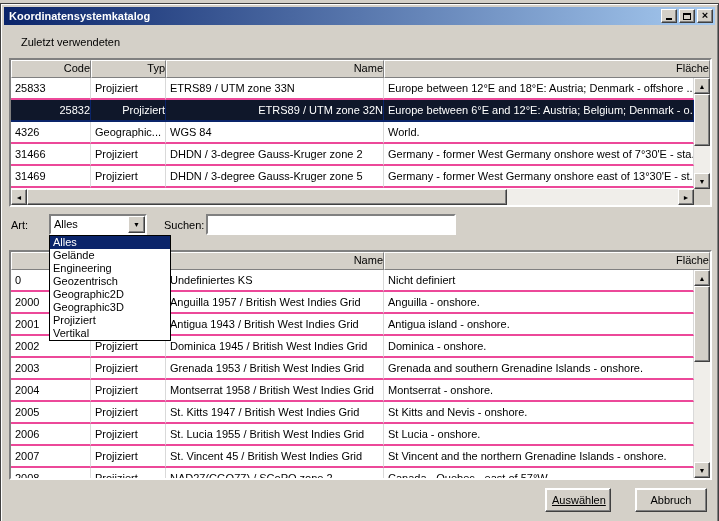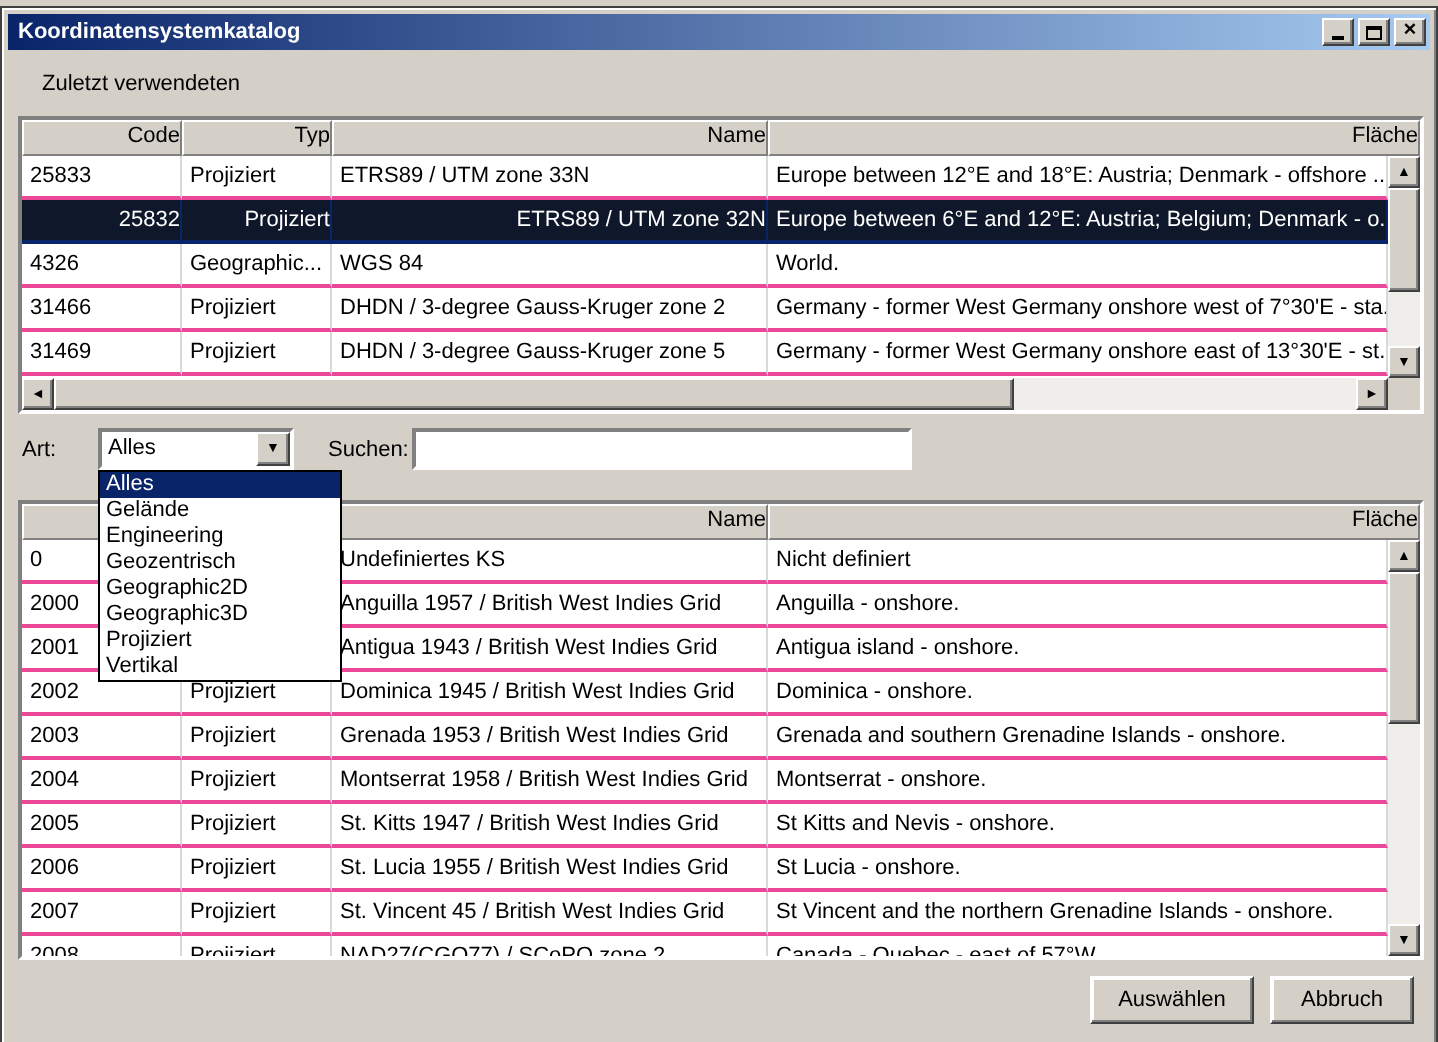--- a/index.html
+++ b/index.html
@@ -119,21 +119,21 @@
   .dropitem{height:13px;line-height:13px;padding-left:3px;white-space:nowrap;overflow:hidden;}
   .dropitem.highlighted{background:#0a246a;color:#fff;}
 
   
   .btn{
     position:absolute;height:24px;box-sizing:border-box;background:#d4d0c8;
     border:1px solid;border-color:#fff #404040 #404040 #fff;
     box-shadow:inset -1px -1px 0 #808080, inset 1px 1px 0 #fff;
     font-family:"Liberation Sans",sans-serif;font-size:11px;color:#000;
   }
-  #select-btn{left:544px;top:484px;width:82px;}
+  #select-btn{left:544px;top:484px;width:66px;text-decoration:underline;}
   #cancel-btn{left:634px;top:484px;width:72px;}
 </style>
 </head>
 <body>
 
 <div class="window">
 
   <div class="titlebar">
     <span class="title-text">Koordinatensystemkatalog</span>
     <span class="tb-buttons">

